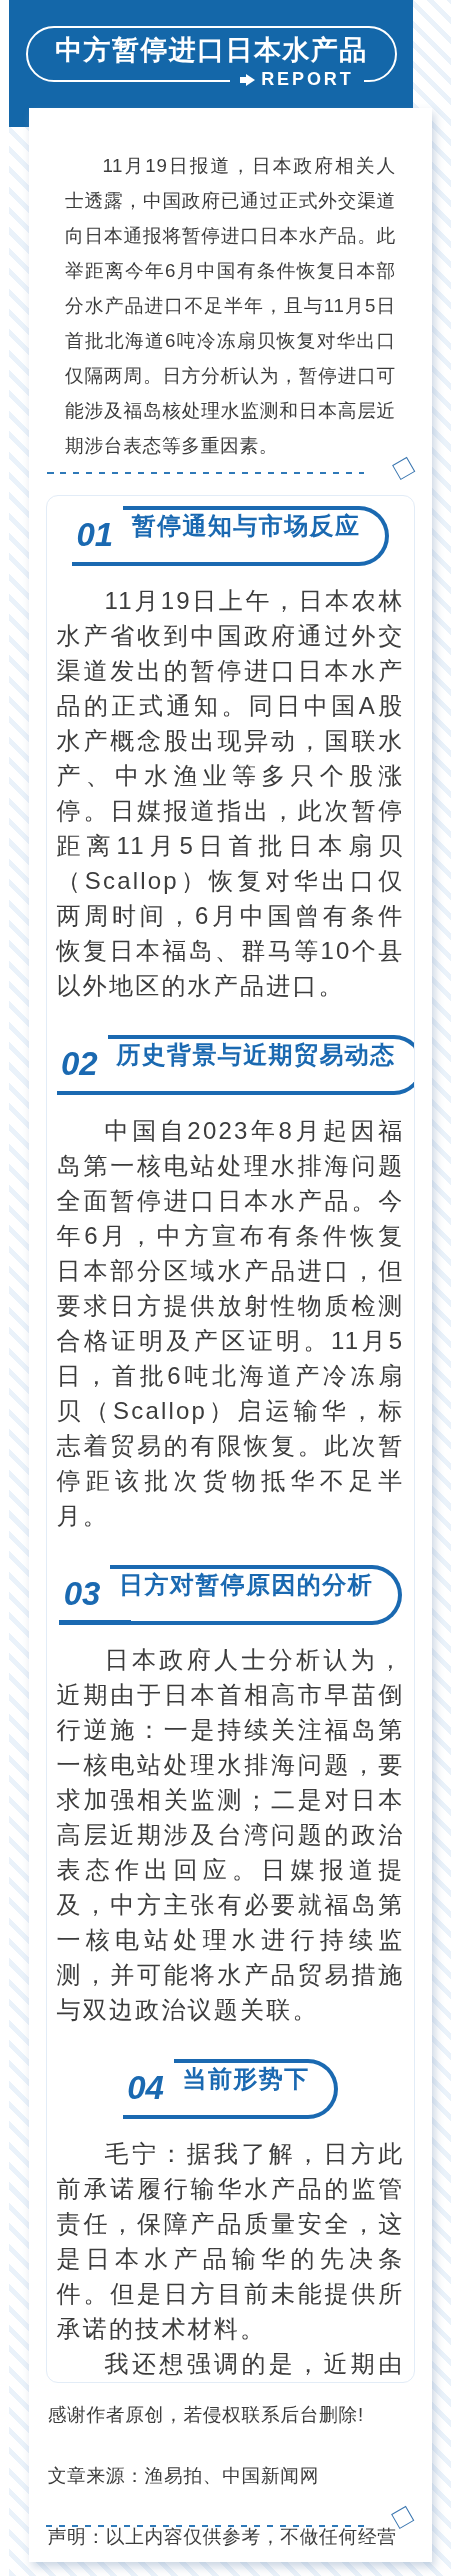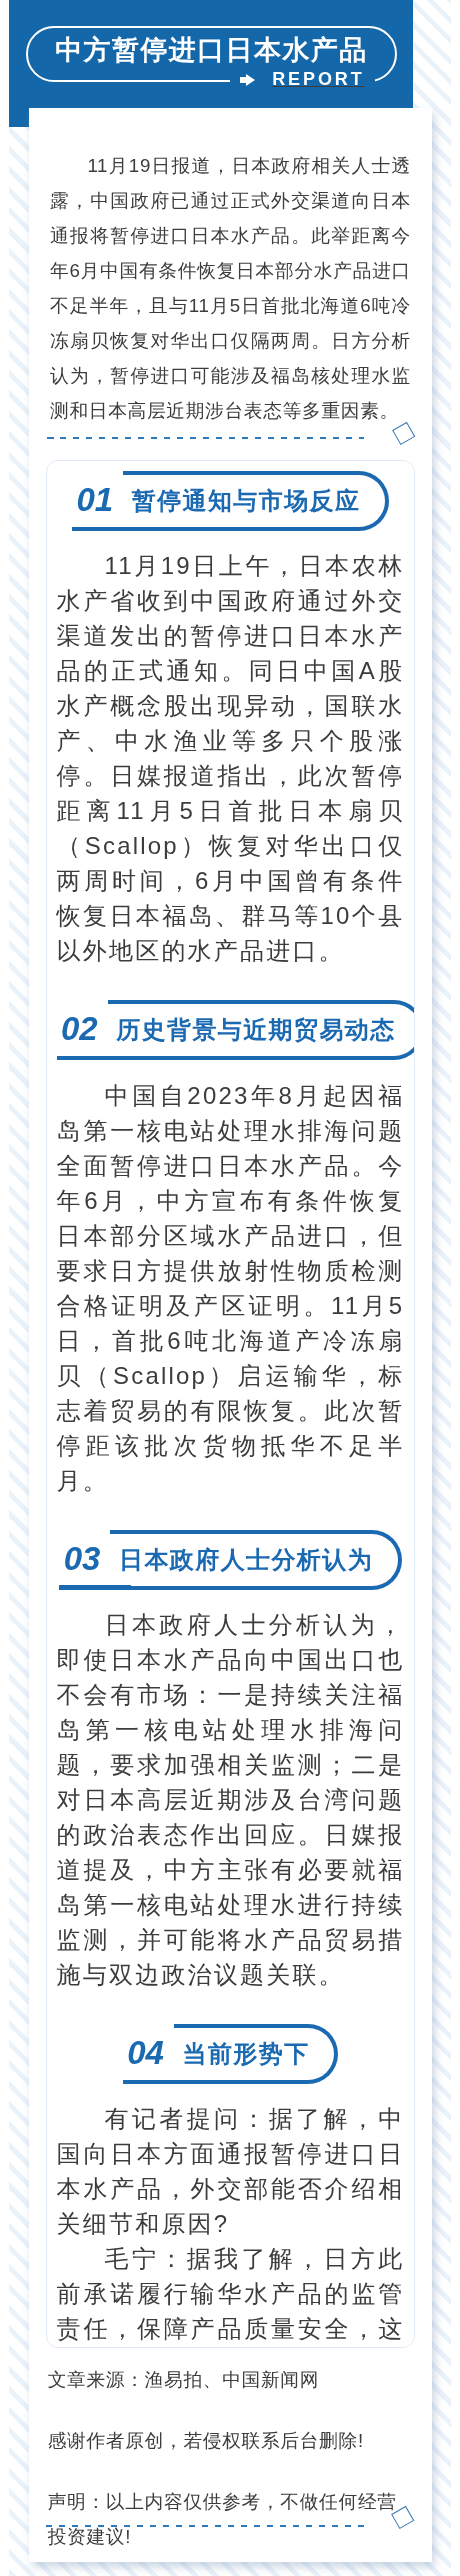--- a/index.html
+++ b/index.html
@@ -40,23 +40,22 @@
   }
   .pill-title{
     font-size:27px;font-weight:700;color:#ffffff;letter-spacing:1.4px;
     line-height:33px;white-space:nowrap;
   }
   .report-tag{
     position:absolute;
     left:55%;bottom:-10.8px;
     background:var(--brand);
     height:21.6px;
-    display:flex;align-items:center;gap:17px;
+    display:flex;align-items:center;gap:6px;
     padding:0 10px;
-    text-decoration:underline;
   }
   .arrow{display:flex;align-items:center;}
   .arrow::before{content:"";width:6.5px;height:6.5px;background:#ffffff;}
   .arrow-head{
     width:0;height:0;
     border-left:9.4px solid #ffffff;
     border-top:6.5px solid transparent;
     border-bottom:6.5px solid transparent;
   }
   .report-text{
@@ -64,21 +63,21 @@
   }
   
   .card{
     position:absolute;left:29px;top:108px;
     width:403px;height:2454px;
     background:#ffffff;
     box-shadow:2.9px 5px 8.6px rgba(140,165,192,.45);
     overflow:hidden;
   }
   .intro{
-    margin:40px 21px 0;
+    margin:40px 36px 0;
     font-size:18.7px;line-height:35px;letter-spacing:0.7px;
     text-align:justify;text-indent:2em;
   }
   .dash-row{
     position:relative;
     height:32px;margin-top:-2.9px;
   }
   .dash-line{
     position:absolute;left:18px;top:11.5px;width:317px;height:2.2px;
     background:repeating-linear-gradient(90deg,var(--dashed) 0 6.5px,transparent 6.5px 13px);
@@ -112,21 +111,21 @@
   .sec-h::after{
     content:"";position:absolute;left:0;bottom:0;height:4.3px;width:72px;
     background:var(--accent);
   }
   .sec-num{
     font-style:italic;font-weight:700;font-size:33px;line-height:58px;
     color:var(--accent);
     padding:0 10px 0 4.3px;
   }
   .sec-frame{
-    display:flex;align-items:center;
+    display:flex;
     border:4.3px solid var(--accent);border-left:0;
     border-radius:0 32px 32px 0;
     padding:0 24.5px 0 8.6px;
   }
   .sec-title{
     font-size:24px;font-weight:700;color:var(--accent);letter-spacing:1.4px;
     white-space:nowrap;
   }
   .sec-body p{
     font-size:24px;line-height:35px;letter-spacing:2.2px;
@@ -187,43 +186,42 @@
         <span class="sec-title">历史背景与近期贸易动态</span>
       </span>
     </div>
     <div class="sec-body">
       <p>中国自2023年8月起因福岛第一核电站处理水排海问题全面暂停进口日本水产品。今年6月，中方宣布有条件恢复日本部分区域水产品进口，但要求日方提供放射性物质检测合格证明及产区证明。11月5日，首批6吨北海道产冷冻扇贝（Scallop）启运输华，标志着贸易的有限恢复。此次暂停距该批次货物抵华不足半月。</p>
     </div>
 
     <div class="sec-h">
       <span class="sec-num">03</span>
       <span class="sec-frame">
-        <span class="sec-title">日本政府人士分析认为</span>
-      </span>
-    </div>
-    <div class="sec-body">
-      <p>日本政府人士分析认为，即使日本水产品向中国出口也不会有市场：一是持续关注福岛第一核电站处理水排海问题，要求加强相关监测；二是对日本高层近期涉及台湾问题的政治表态作出回应。日媒报道提及，中方主张有必要就福岛第一核电站处理水进行持续监测，并可能将水产品贸易措施与双边政治议题关联。</p>
+        <span class="sec-title">日方对暂停原因的分析</span>
+      </span>
+    </div>
+    <div class="sec-body">
+      <p>日本政府人士分析认为，近期由于日本首相高市早苗倒行逆施：一是持续关注福岛第一核电站处理水排海问题，要求加强相关监测；二是对日本高层近期涉及台湾问题的政治表态作出回应。日媒报道提及，中方主张有必要就福岛第一核电站处理水进行持续监测，并可能将水产品贸易措施与双边政治议题关联。</p>
     </div>
 
     <div class="sec-h">
       <span class="sec-num">04</span>
       <span class="sec-frame">
         <span class="sec-title">当前形势下</span>
       </span>
     </div>
     <div class="sec-body">
-      <p>有记者提问：据了解，中国向日本方面通报暂停进口日本水产品，外交部能否介绍相关细节和原因?</p>
       <p>毛宁：据我了解，日方此前承诺履行输华水产品的监管责任，保障产品质量安全，这是日本水产品输华的先决条件。但是日方目前未能提供所承诺的技术材料。</p>
       <p>我还想强调的是，近期由于日本首相高市早苗倒行逆施，在台湾等重大问题上错误言论引起中国民众的强烈公愤，当前形势下，即使日本水产品向中国出口也不会有市场。</p>
     </div>
 
   </div>
 
+  <p class="foot">感谢作者原创，若侵权联系后台删除!</p>
   <p class="foot">文章来源：渔易拍、中国新闻网</p>
-  <p class="foot">感谢作者原创，若侵权联系后台删除!</p>
   <p class="foot">声明：以上内容仅供参考，不做任何经营投资建议!</p>
 
   <div class="bottom-sep">
     <div class="dash-line"></div>
     <div class="diamond"></div>
   </div>
 
 </div>
 
 

